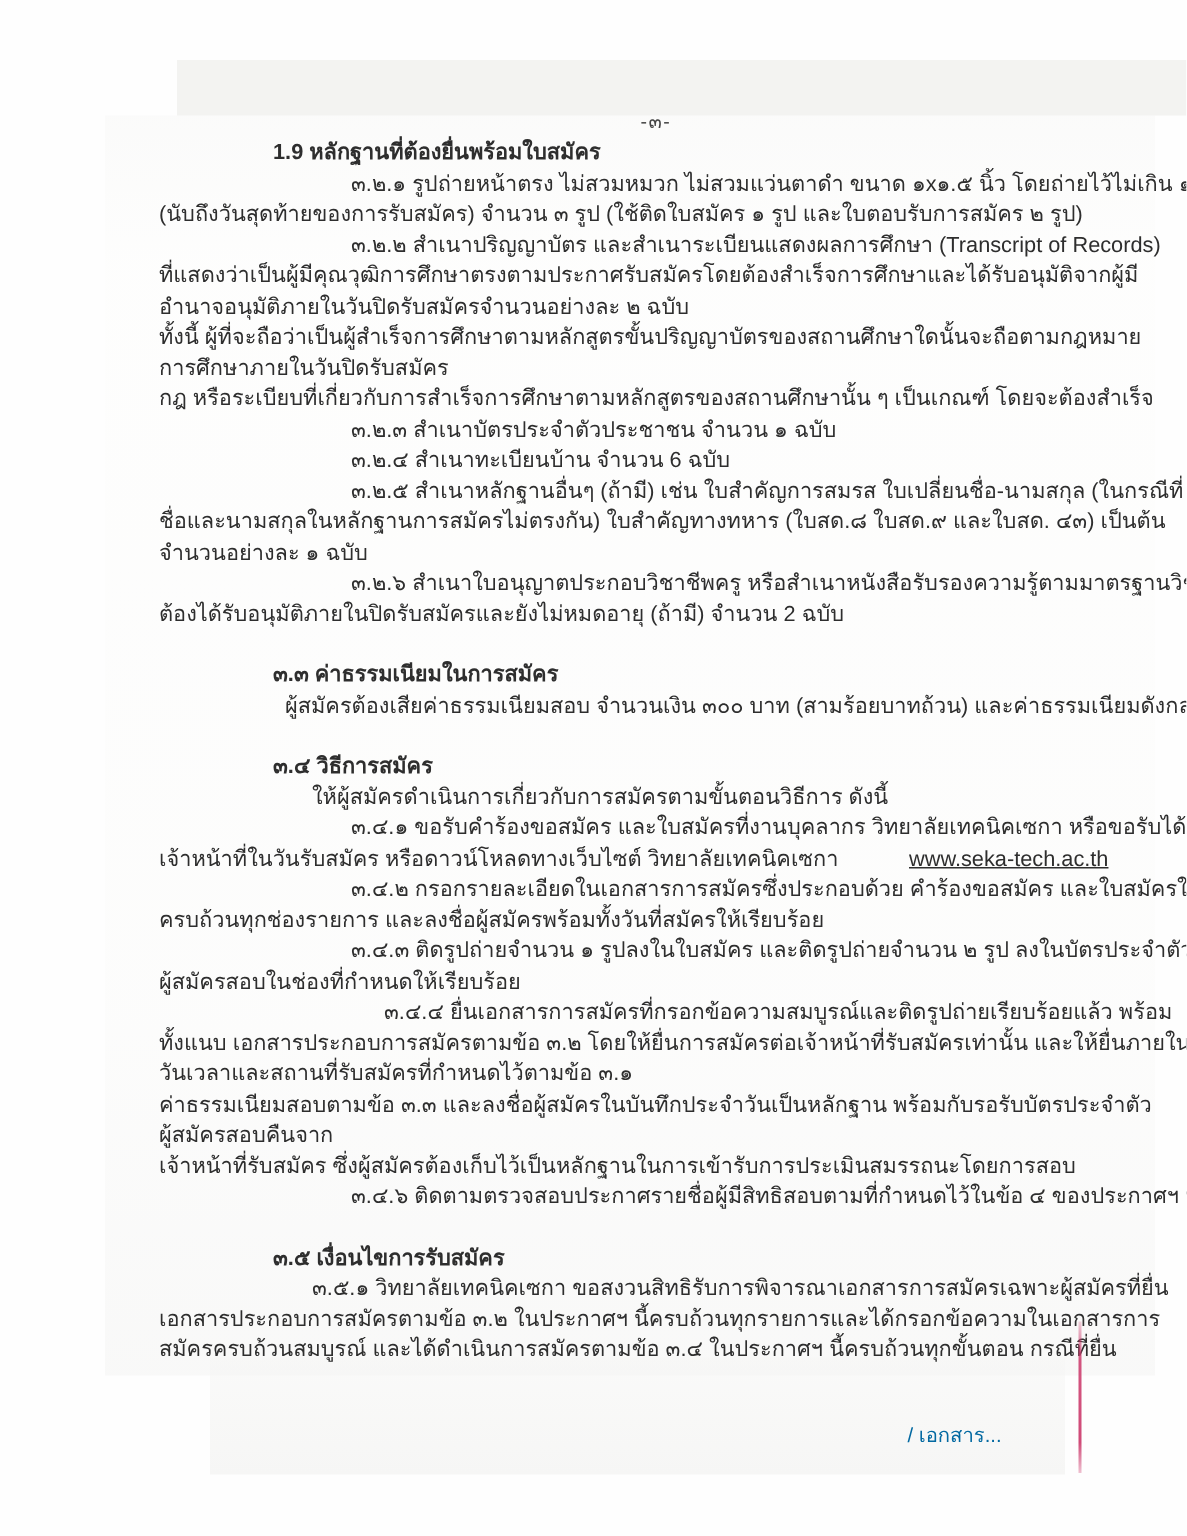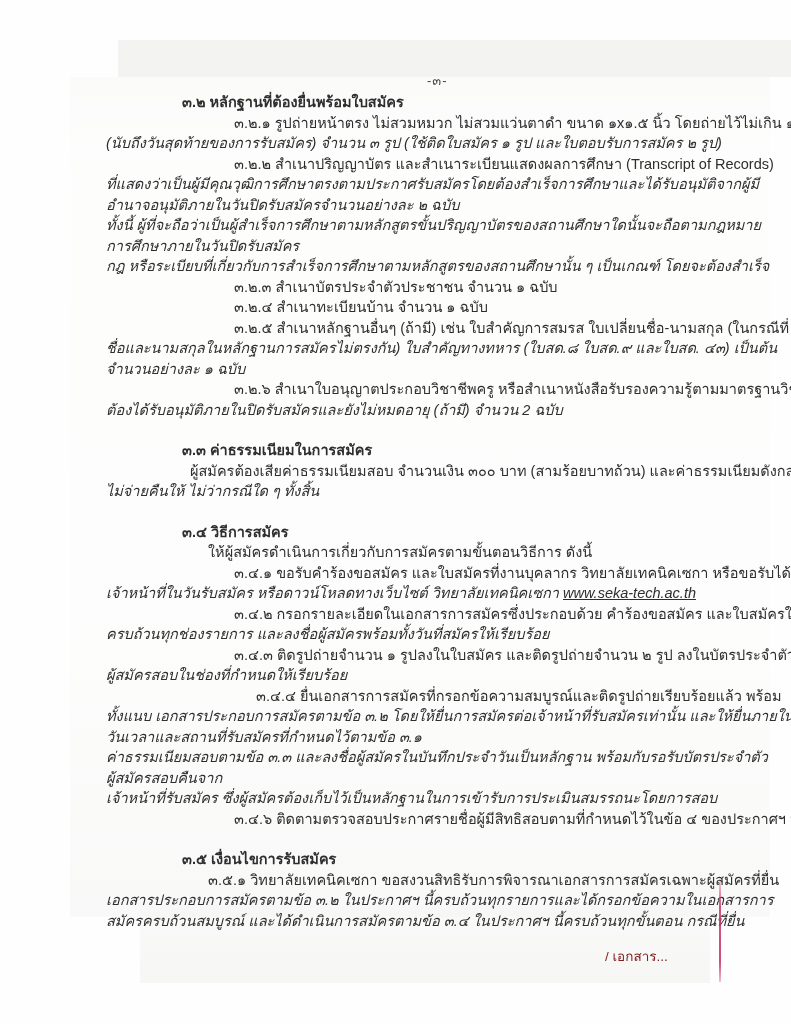--- a/index.html
+++ b/index.html
@@ -29,30 +29,30 @@
     position:absolute; top:70px; left:427px;
     font-size:13px; color:#454545; letter-spacing:1px;
   }
   .content {
     position:absolute; left:106px; top:92px; width:586px;
     font-size:14.5px; line-height:20.5px; color:#2e2e2e;
   }
   .ln { white-space:nowrap; }
   .bold { font-weight:bold; }
   .gap { margin-top:20px; }
-  .l0 { padding-left:0;font-style:italic; }
+  .l0 { padding-left:0; }
   .l1 { padding-left:76px; }
   .l2 { padding-left:84px; }
   .l3 { padding-left:102px; }
   .l4 { padding-left:128px; }
   .l5 { padding-left:150px;text-align:center; }
-  .url { text-decoration:underline; }
+  .url { text-decoration:underline;margin-left:43px; }
   .footer-note {
     position:absolute; top:945px; left:605px;
-    font-size:13.5px; color:#7f1d1d;
+    font-size:13.5px; color:#0369a1;
   }
   .pen-mark {
     position:absolute; left:719px; top:881px; width:2px; height:101px;
     background:linear-gradient(to bottom,
       rgba(210,80,124,.25) 0%,
       rgba(203,56,106,.85) 25%,
       rgba(203,56,106,.9) 80%,
       rgba(210,80,124,.35) 100%);
   }
 </style>
@@ -60,39 +60,38 @@
 <body>
 
 <div class="page">
   <div class="band-mid"></div>
   <div class="band-top"></div>
   <div class="band-bottom"></div>
 
   <div class="page-number">-๓-</div>
 
   <div class="content">
-      <div class="ln l1 bold">๓.๒  หลักฐานที่ต้องยื่นพร้อมใบสมัคร</div>
+      <div class="ln l1 bold">1.9  หลักฐานที่ต้องยื่นพร้อมใบสมัคร</div>
       <div class="ln l4">๓.๒.๑  รูปถ่ายหน้าตรง ไม่สวมหมวก ไม่สวมแว่นตาดำ ขนาด ๑x๑.๕ นิ้ว  โดยถ่ายไว้ไม่เกิน ๑ ปี</div>
       <div class="ln l0">(นับถึงวันสุดท้ายของการรับสมัคร) จำนวน ๓ รูป (ใช้ติดใบสมัคร ๑ รูป และใบตอบรับการสมัคร ๒ รูป)</div>
       <div class="ln l4">๓.๒.๒  สำเนาปริญญาบัตร และสำเนาระเบียนแสดงผลการศึกษา (Transcript of Records)</div>
       <div class="ln l0">ที่แสดงว่าเป็นผู้มีคุณวุฒิการศึกษาตรงตามประกาศรับสมัครโดยต้องสำเร็จการศึกษาและได้รับอนุมัติจากผู้มี</div>
       <div class="ln l0">อำนาจอนุมัติภายในวันปิดรับสมัครจำนวนอย่างละ ๒ ฉบับ</div>
       <div class="ln l0">ทั้งนี้ ผู้ที่จะถือว่าเป็นผู้สำเร็จการศึกษาตามหลักสูตรขั้นปริญญาบัตรของสถานศึกษาใดนั้นจะถือตามกฎหมาย</div>
       <div class="ln l0">การศึกษาภายในวันปิดรับสมัคร</div>
       <div class="ln l0">กฎ หรือระเบียบที่เกี่ยวกับการสำเร็จการศึกษาตามหลักสูตรของสถานศึกษานั้น ๆ เป็นเกณฑ์ โดยจะต้องสำเร็จ</div>
       <div class="ln l4">๓.๒.๓  สำเนาบัตรประจำตัวประชาชน  จำนวน  ๑ ฉบับ</div>
-      <div class="ln l4">๓.๒.๔  สำเนาทะเบียนบ้าน  จำนวน  ๑  ฉบับ</div>
+      <div class="ln l4">๓.๒.๔  สำเนาทะเบียนบ้าน  จำนวน  6  ฉบับ</div>
       <div class="ln l4">๓.๒.๕  สำเนาหลักฐานอื่นๆ (ถ้ามี) เช่น ใบสำคัญการสมรส ใบเปลี่ยนชื่อ-นามสกุล (ในกรณีที่</div>
       <div class="ln l0">ชื่อและนามสกุลในหลักฐานการสมัครไม่ตรงกัน) ใบสำคัญทางทหาร (ใบสด.๘ ใบสด.๙ และใบสด. ๔๓) เป็นต้น</div>
       <div class="ln l0">จำนวนอย่างละ ๑ ฉบับ</div>
       <div class="ln l4">๓.๒.๖  สำเนาใบอนุญาตประกอบวิชาชีพครู หรือสำเนาหนังสือรับรองความรู้ตามมาตรฐานวิชาชีพ โดย</div>
       <div class="ln l0">ต้องได้รับอนุมัติภายในปิดรับสมัครและยังไม่หมดอายุ (ถ้ามี)  จำนวน  2  ฉบับ</div>
       <div class="ln l1 bold gap">๓.๓  ค่าธรรมเนียมในการสมัคร</div>
       <div class="ln l2">ผู้สมัครต้องเสียค่าธรรมเนียมสอบ จำนวนเงิน ๓๐๐ บาท (สามร้อยบาทถ้วน) และค่าธรรมเนียมดังกล่าว จะ</div>
-      <div class="ln l0">ไม่จ่ายคืนให้ ไม่ว่ากรณีใด ๆ ทั้งสิ้น</div>
       <div class="ln l1 bold gap">๓.๔  วิธีการสมัคร</div>
       <div class="ln l3">ให้ผู้สมัครดำเนินการเกี่ยวกับการสมัครตามขั้นตอนวิธีการ ดังนี้</div>
       <div class="ln l4">๓.๔.๑ ขอรับคำร้องขอสมัคร และใบสมัครที่งานบุคลากร วิทยาลัยเทคนิคเซกา หรือขอรับได้ที่</div>
       <div class="ln l0"><span>เจ้าหน้าที่ในวันรับสมัคร หรือดาวน์โหลดทางเว็บไซต์ วิทยาลัยเทคนิคเซกา </span><span class="url">www.seka-tech.ac.th</span></div>
       <div class="ln l4">๓.๔.๒ กรอกรายละเอียดในเอกสารการสมัครซึ่งประกอบด้วย คำร้องขอสมัคร และใบสมัครให้</div>
       <div class="ln l0">ครบถ้วนทุกช่องรายการ และลงชื่อผู้สมัครพร้อมทั้งวันที่สมัครให้เรียบร้อย</div>
       <div class="ln l4">๓.๔.๓ ติดรูปถ่ายจำนวน ๑ รูปลงในใบสมัคร และติดรูปถ่ายจำนวน ๒ รูป ลงในบัตรประจำตัว</div>
       <div class="ln l0">ผู้สมัครสอบในช่องที่กำหนดให้เรียบร้อย</div>
       <div class="ln l5">๓.๔.๔  ยื่นเอกสารการสมัครที่กรอกข้อความสมบูรณ์และติดรูปถ่ายเรียบร้อยแล้ว พร้อม</div>
       <div class="ln l0">ทั้งแนบ เอกสารประกอบการสมัครตามข้อ ๓.๒ โดยให้ยื่นการสมัครต่อเจ้าหน้าที่รับสมัครเท่านั้น และให้ยื่นภายใน</div>

